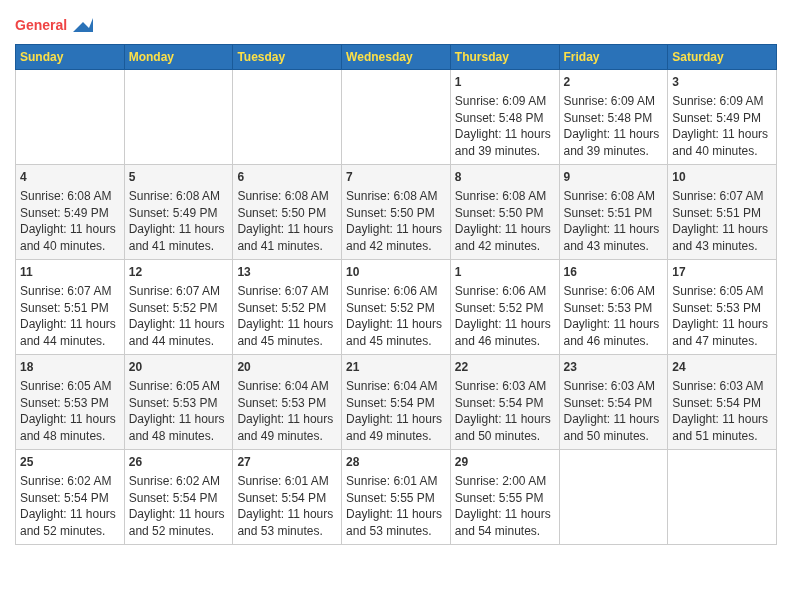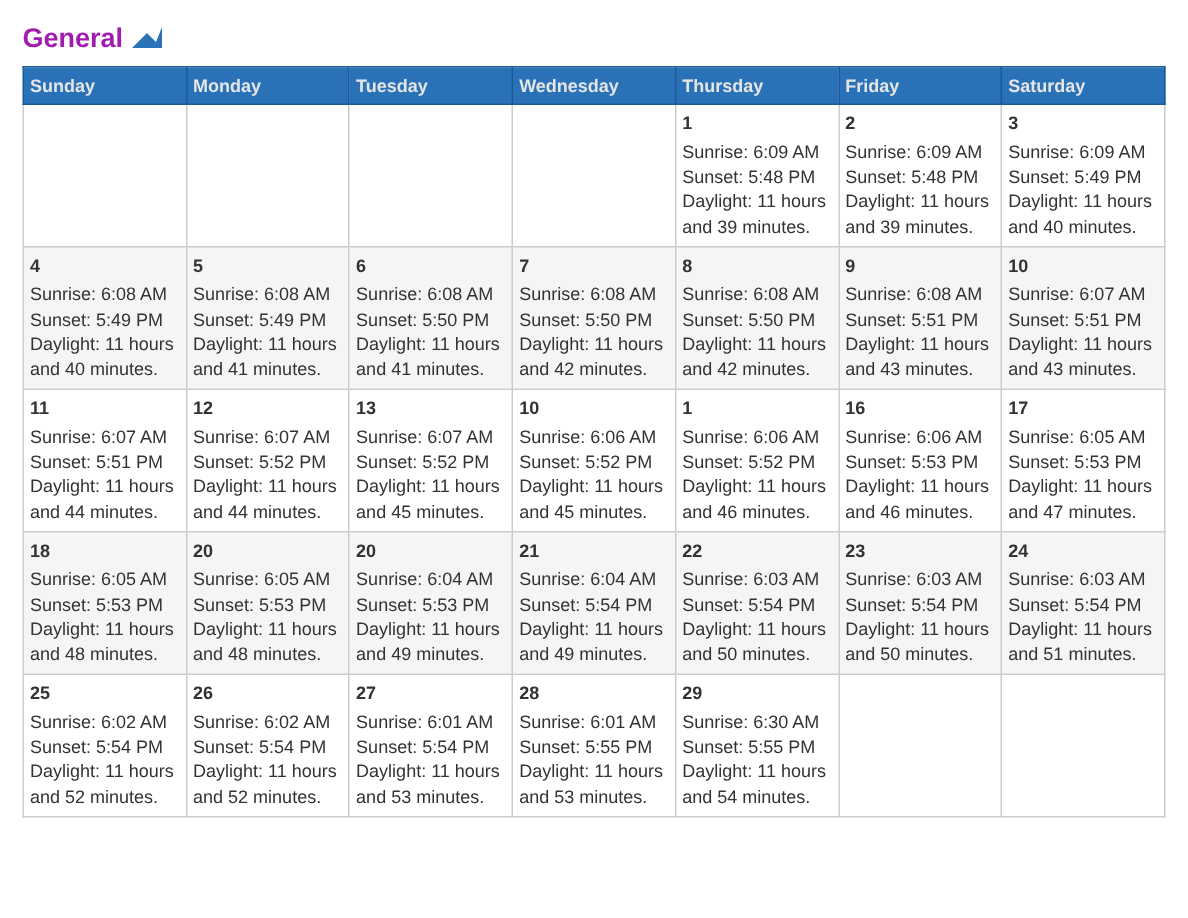--- a/index.html
+++ b/index.html
@@ -19,23 +19,23 @@
       justify-content: space-between;
       align-items: flex-start;
       margin-bottom: 6px;
     }
     .logo {
       display: flex;
       align-items: center;
       margin-top: 4px;
     }
     .logo-text {
-      font-size: 18px;
+      font-size: 14px;
       font-weight: bold;
-      color: #a21caf;
+      color: #ef4444;
       line-height: 1.1;
     }
     .logo-blue {
       color: #2a72b8;
     }
     .logo-icon {
       width: 24px;
       height: 24px;
       margin-left: 2px;
     }
@@ -52,21 +52,21 @@
       font-size: 16px;
       color: #444;
     }
     table {
       width: 100%;
       border-collapse: collapse;
       font-size: 10.5px;
     }
     thead tr th {
       background-color: #2a72b8;
-      color: #e5e5e5;
+      color: #fde047;
       padding: 5px 4px;
       text-align: left;
       font-size: 12px;
       font-weight: bold;
       border: 1px solid #1a5a99;
     }
     tbody tr td {
       border: 1px solid #ccc;
       vertical-align: top;
       padding: 4px 4px;
@@ -334,21 +334,21 @@
           </td>
           <td>
             <span class="day-num">28</span>
             <div class="day-info" style="white-space: pre-line;">Sunrise: 6:01 AM
 Sunset: 5:55 PM
 Daylight: 11 hours
 and 53 minutes.</div>
           </td>
           <td>
             <span class="day-num">29</span>
-            <div class="day-info" style="white-space: pre-line;">Sunrise: 6:30 AM
+            <div class="day-info" style="white-space: pre-line;">Sunrise: 2:00 AM
 Sunset: 5:55 PM
 Daylight: 11 hours
 and 54 minutes.</div>
           </td>
           <td class="empty"></td>
           <td class="empty"></td>
         </tr>
       </tbody>
   </table>
 </div>

